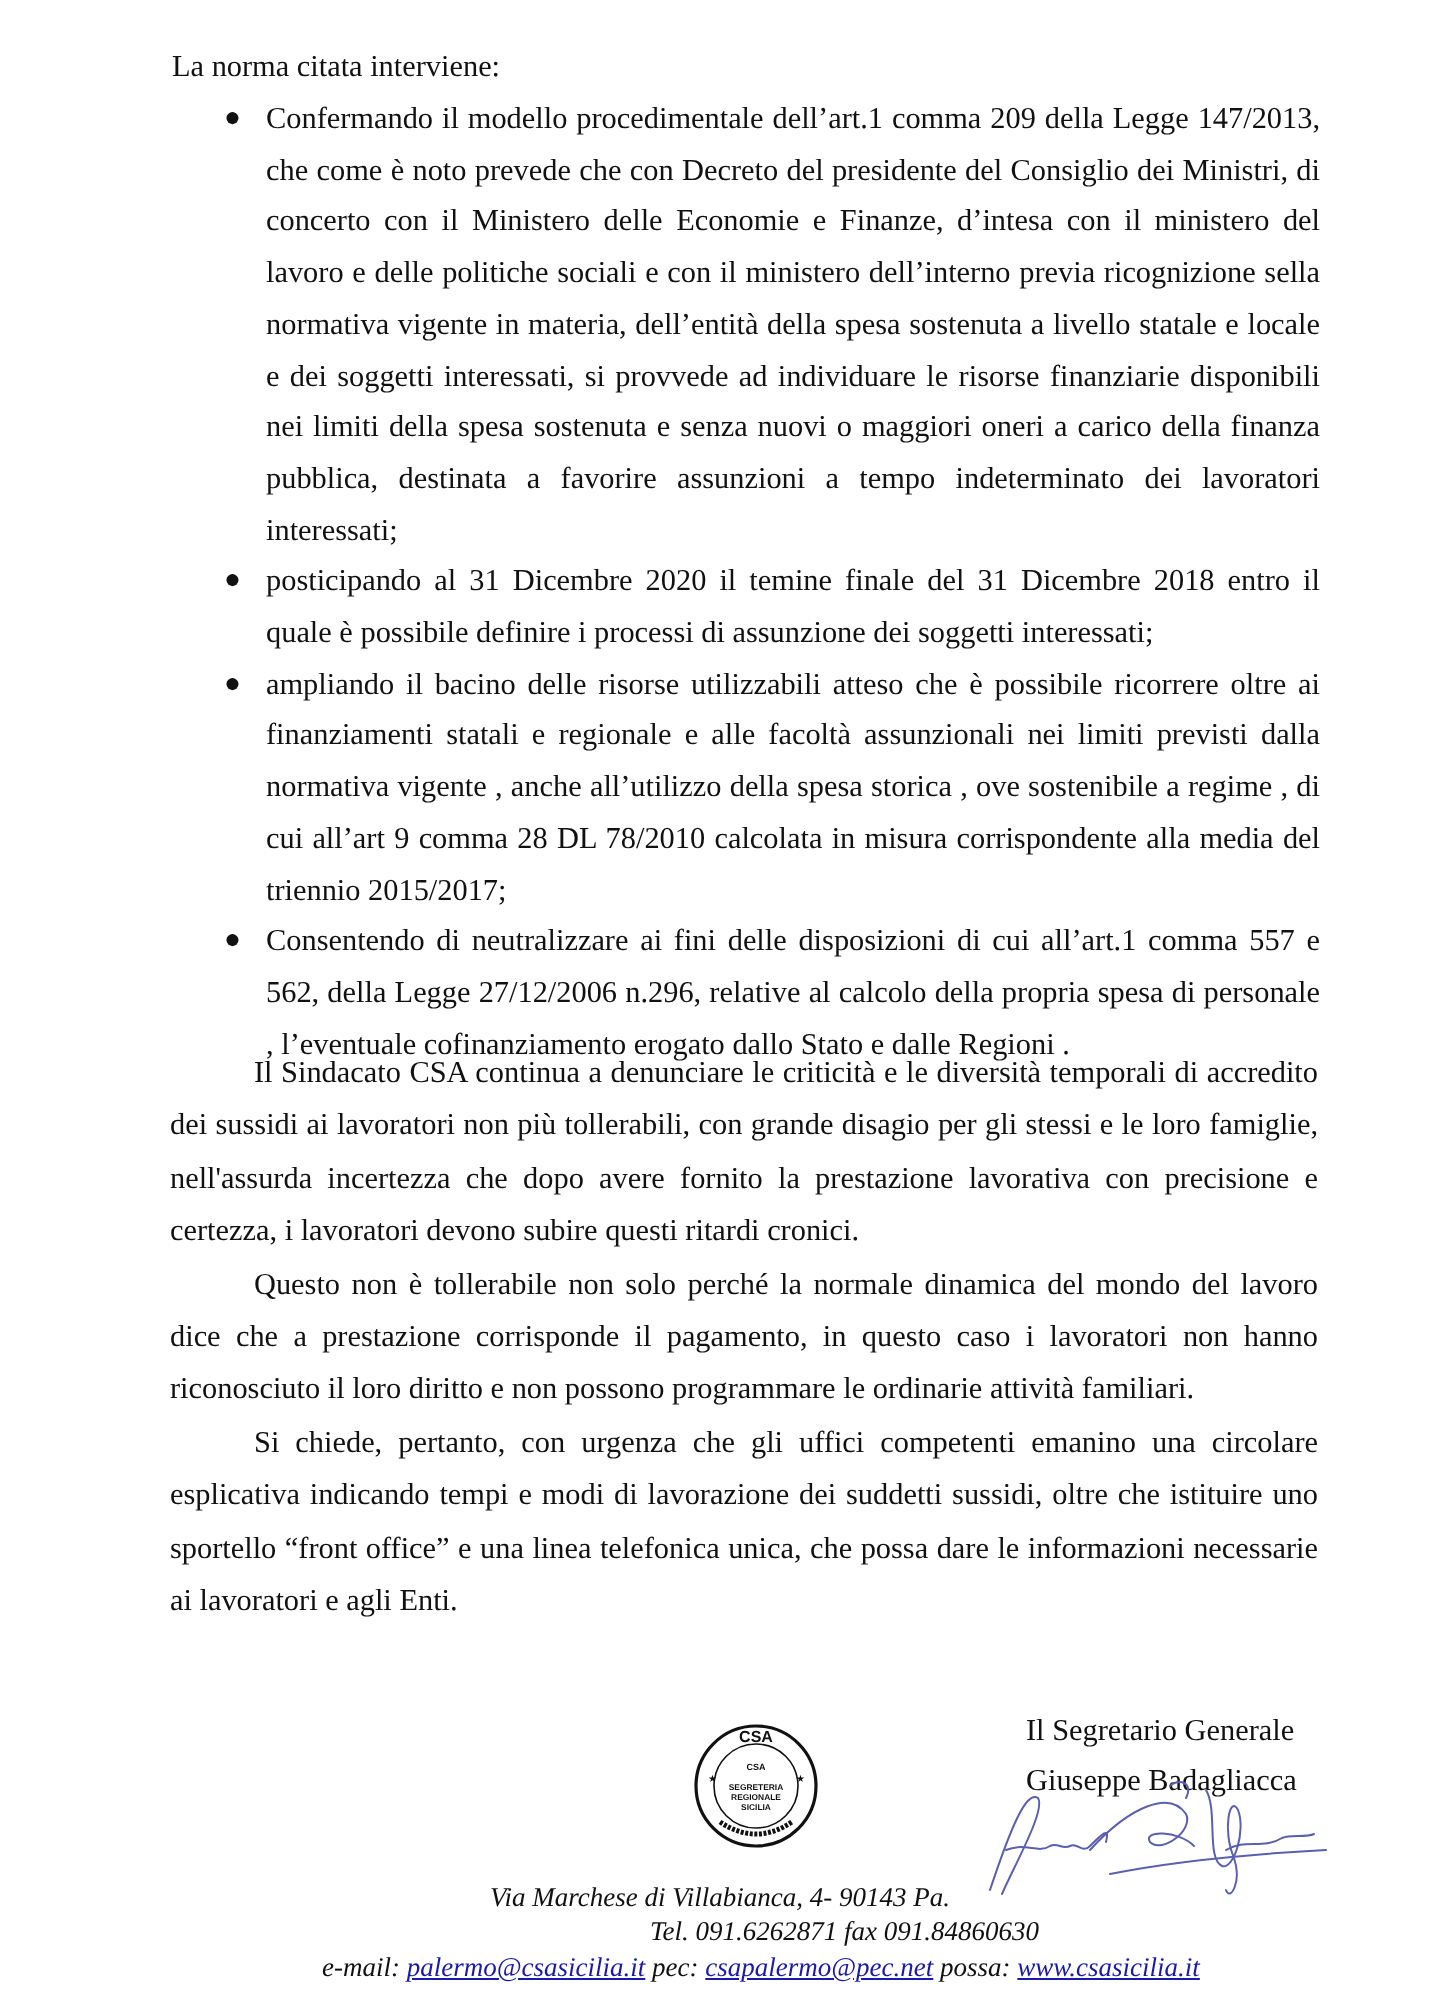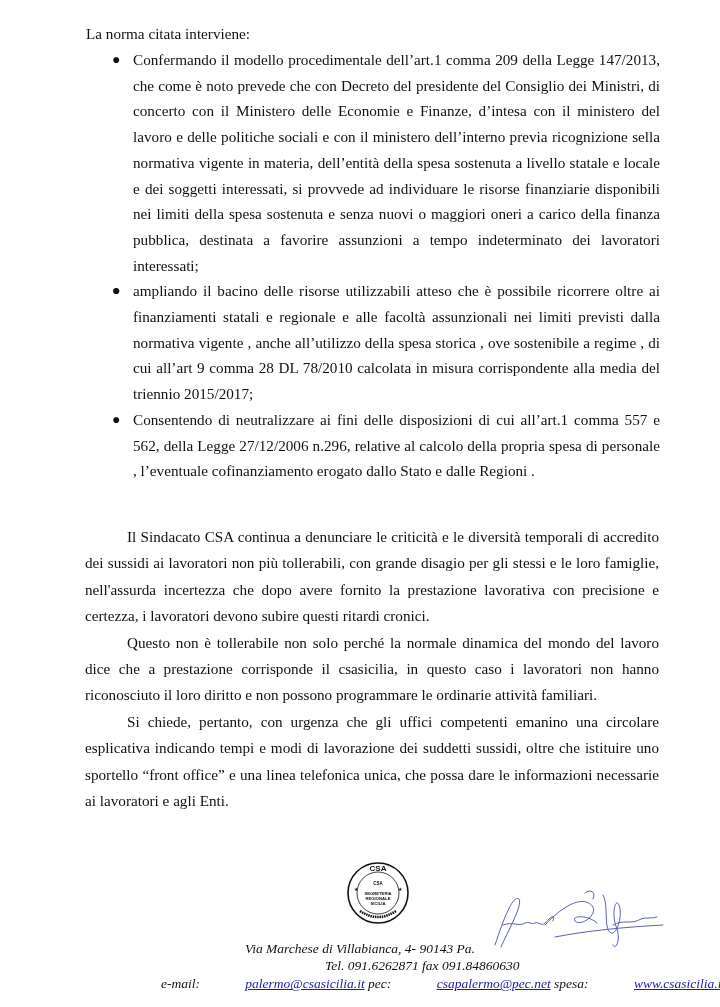--- a/index.html
+++ b/index.html
@@ -14,43 +14,47 @@
   .body-paras p { margin: 0; line-height: 26.4px; text-align: justify; text-indent: 42px; }
   .body-paras p.p-chiede { padding-left: 0px; }
   .sig-left { position: absolute; left: 86px; top: 853px; line-height: 25px; }
   .sig-right { position: absolute; left: 513px; top: 853px; line-height: 25px; }
   .stamp { position: absolute; left: 346px; top: 861px; width: 64px; height: 64px; }
   .signature { position: absolute; left: 485px; top: 885px; width: 180px; height: 75px; }
   .footer { position: absolute; left: 0; top: 941px; width: 720px; font-style: italic; font-size: 13.5px; line-height: 16px; }
   .footer .l1 { position: absolute; left: 245px; top: 0; white-space: nowrap; }
   .footer .l2 { position: absolute; left: 277px; top: 17px; white-space: nowrap; margin-left: 48px; }
   .footer .l3 { position: absolute; left: 161px; top: 35px; white-space: nowrap; }
-  .footer a { color: #1a1aa8; text-decoration: underline; margin-left: 42px; }
+  .footer a { color: #1a1aa8; text-decoration: underline; }
 </style>
 </head>
 <body>
 
 <div class="page">
 
   <div class="intro">La norma citata interviene:</div>
 
   <ul class="bullets">
     <li><span class="dot">●</span><span>Confermando il modello procedimentale dell’art.1 comma 209 della Legge 147/2013, che come è noto prevede che con Decreto del presidente del Consiglio dei Ministri, di concerto con il Ministero delle Economie e Finanze, d’intesa con il ministero del lavoro e delle politiche sociali e con il ministero dell’interno previa ricognizione sella normativa vigente in materia, dell’entità della spesa sostenuta a livello statale e locale e dei soggetti interessati, si provvede ad individuare le risorse finanziarie disponibili nei limiti della spesa sostenuta e senza nuovi o maggiori oneri a carico della finanza pubblica, destinata a favorire assunzioni a tempo indeterminato dei lavoratori interessati;</span></li>
-    <li><span class="dot">●</span></li>
+    <li><span class="dot">●</span><span>posticipando al 31 Dicembre 2020 il temine finale del 31 Dicembre 2018 entro il quale è possibile definire i processi di assunzione dei soggetti interessati;</span></li>
     <li><span class="dot">●</span><span>ampliando il bacino delle risorse utilizzabili atteso che è possibile ricorrere  oltre ai finanziamenti statali e regionale e alle facoltà assunzionali nei limiti previsti dalla normativa vigente , anche all’utilizzo della spesa storica , ove sostenibile a regime , di cui all’art 9 comma 28 DL 78/2010 calcolata in misura corrispondente alla media del triennio 2015/2017;</span></li>
     <li><span class="dot">●</span><span>Consentendo di neutralizzare ai fini delle disposizioni di cui all’art.1 comma 557 e 562, della Legge 27/12/2006 n.296, relative al calcolo della propria spesa di personale , l’eventuale cofinanziamento erogato dallo Stato e dalle Regioni .</span></li>
   </ul>
 
   <div class="body-paras">
     <p>Il Sindacato CSA continua a  denunciare le criticità e le diversità temporali di accredito dei sussidi ai lavoratori non più tollerabili, con grande disagio per gli stessi e le loro famiglie, nell'assurda incertezza che dopo avere fornito la prestazione lavorativa con precisione e certezza, i lavoratori devono subire questi ritardi cronici.</p>
-    <p>Questo non è tollerabile non solo perché la normale dinamica del mondo del lavoro dice che a prestazione corrisponde il csasicilia, in questo caso i lavoratori non hanno riconosciuto il loro diritto e non possono programmare le ordinarie attività familiari.</p>
+    <p>Questo non è tollerabile non solo perché la normale dinamica del mondo del lavoro dice che a prestazione corrisponde il pagamento, in questo caso i lavoratori non hanno riconosciuto il loro diritto e non possono programmare le ordinarie attività familiari.</p>
     <p class="p-chiede">Si chiede, pertanto, con urgenza che gli uffici competenti emanino una circolare esplicativa indicando tempi e modi di lavorazione dei suddetti sussidi, oltre che istituire uno sportello  “front office” e una linea telefonica unica, che possa dare le informazioni necessarie ai lavoratori e agli Enti.</p>
   </div>
 
 
+  <div class="sig-right">
+    <div>Il Segretario Generale</div>
+    <div>Giuseppe Badagliacca</div>
+  </div>
 
   <svg class="stamp" viewBox="0 0 64 64">
     <circle cx="32" cy="32" r="30" fill="none" stroke="#111" stroke-width="1.6"></circle>
     <circle cx="32" cy="32" r="21" fill="none" stroke="#111" stroke-width="0.8"></circle>
     <text x="32" y="10" text-anchor="middle" font-family="Liberation Sans, sans-serif" font-size="8" font-weight="bold" fill="#111">CSA</text>
     <text x="8" y="30" font-size="5" fill="#111">★</text>
     <text x="52" y="30" font-size="5" fill="#111">★</text>
     <text x="32" y="24" text-anchor="middle" font-family="Liberation Sans, sans-serif" font-size="4.5" font-weight="bold" fill="#111">CSA</text>
     <text x="32" y="34" text-anchor="middle" font-family="Liberation Sans, sans-serif" font-size="4.2" font-weight="bold" fill="#111">SEGRETERIA</text>
     <text x="32" y="39" text-anchor="middle" font-family="Liberation Sans, sans-serif" font-size="4.2" font-weight="bold" fill="#111">REGIONALE</text>
@@ -67,17 +71,17 @@
       <path d="M128 40 C138 34, 146 40, 156 34 C160 32, 168 34, 172 32"></path>
       <path d="M70 52 C100 46, 140 42, 178 40"></path>
       <path d="M100 8 C104 4, 112 6, 108 14"></path>
     </g>
   </svg>
 
   <div class="footer">
     <div class="l1">Via  Marchese di Villabianca, 4- 90143 Pa.</div>
     <div class="l2">Tel. 091.6262871 fax 091.84860630</div>
     <div class="l3">
-      <span>e-mail: </span><a>palermo@csasicilia.it</a><span> pec: </span><a>csapalermo@pec.net</a><span> spesa: </span><a>www.csasicilia.it</a>
+      <span>e-mail: </span><a>palermo@csasicilia.it</a><span> pec: </span><a>csapalermo@pec.net</a><span> possa: </span><a>www.csasicilia.it</a>
     </div>
   </div>
 
 </div>
 
 </body></html>

